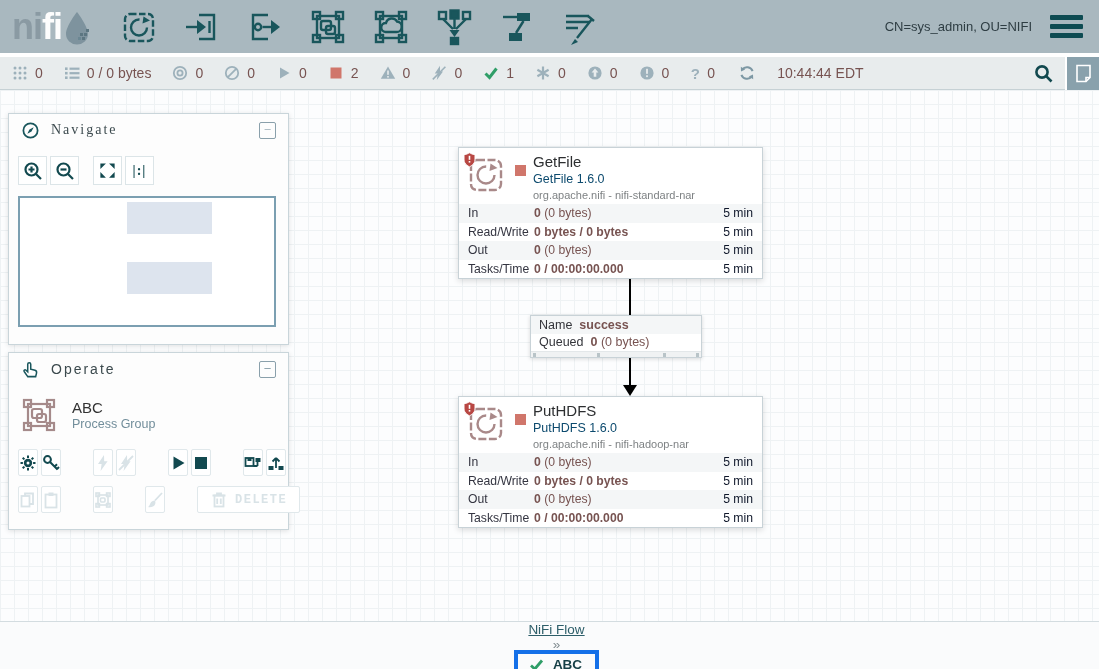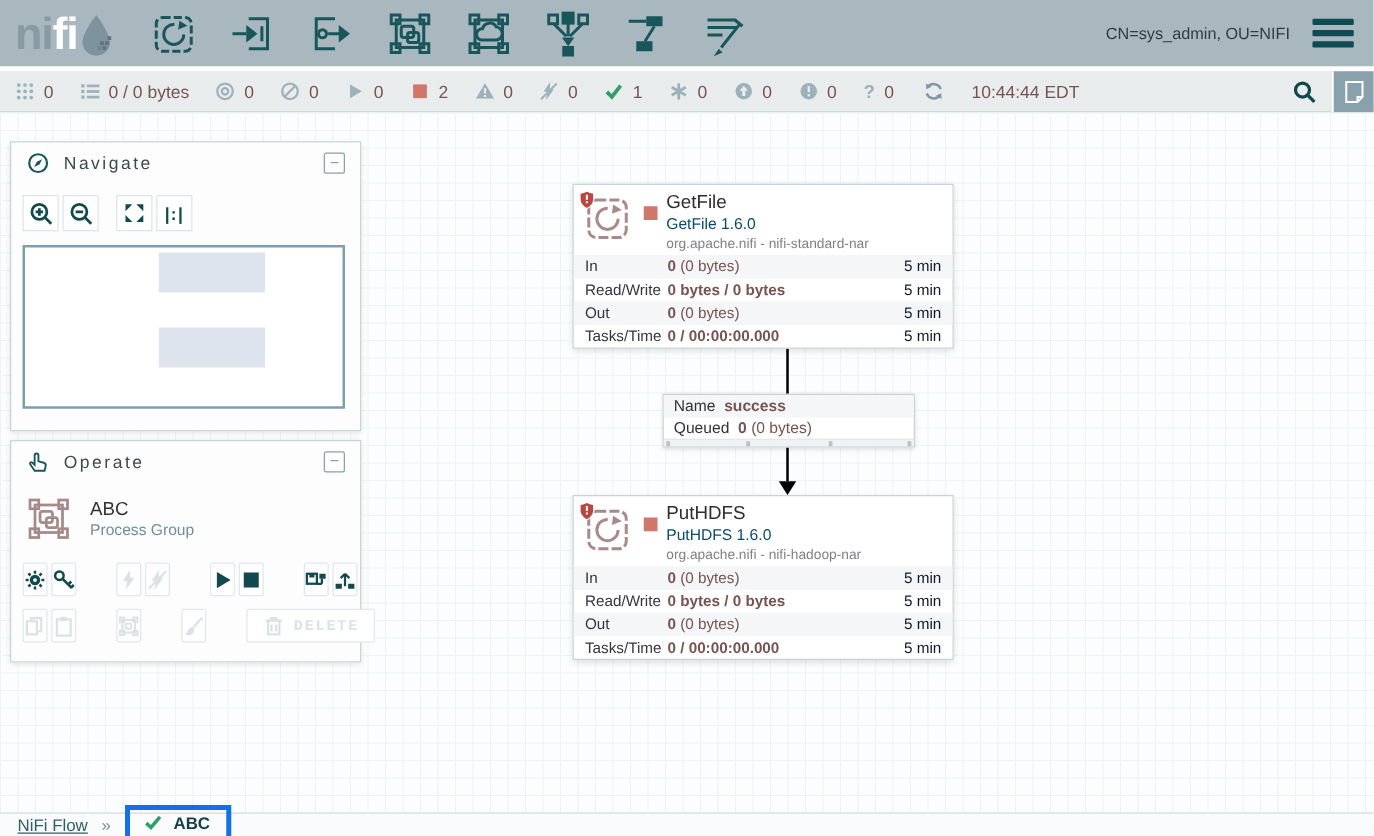--- a/index.html
+++ b/index.html
@@ -33,21 +33,21 @@
   .sb-notes { width:34px; height:33px; background:#89a1ac; border-left:2px solid #fff; display:flex; align-items:center; justify-content:center; cursor:pointer; }
 
   
   .canvas { position:absolute; top:90px; left:0; right:0; bottom:0;
     background-color:#fcfdfe;
     background-image:linear-gradient(#eef2f4 1px,transparent 1px),linear-gradient(90deg,#eef2f4 1px,transparent 1px);
     background-size:14px 14px; }
 
   
   .panel { position:absolute; left:8px; width:281px; background:#fdfdfd; border:1px solid #c9d5da; box-shadow:0 1px 5px rgba(0,0,0,.12); }
-  .panel-navigate { top:23px; height:232px; }
+  .panel-navigate { top:23px; height:232px;font-family:Liberation Serif, serif; }
   .panel-operate { top:262px; height:178px; }
   .panel-header { height:32px; display:flex; align-items:center; padding:0 12px 0 12px; gap:11px; }
   .panel-title { font-size:14px; color:#3c4a4e; letter-spacing:2px; }
   .collapse-btn { margin-left:auto; width:17px; height:17px; border:1px solid #8aa0ab; border-radius:2px; color:#8aa0ab; font-size:13px; line-height:14px; text-align:center; cursor:pointer; }
 
   .nav-buttons { display:flex; align-items:center; padding:10px 0 0 9px; }
   .nav-btn { width:29px; height:29px; background:#fff; border:1px solid #dce5e8; display:flex; align-items:center; justify-content:center; color:#12494f; cursor:pointer; margin-right:3px; }
   .nav-gap { width:11px; }
   .actual-size-label { font-size:14px; font-weight:bold; letter-spacing:1px; }
   .minimap { margin:11px 12px 0 9px; height:131px; border:2px solid #7b9fb1; background:#fff; position:relative; cursor:pointer; }
@@ -84,32 +84,32 @@
   .stat-row { display:flex; height:18.5px; align-items:center; font-size:12.2px; padding:0 9px; }
   .stat-row.odd { background:#f4f6f7; }
   .stat-label { width:66px; color:#343541; }
   .stat-value { color:#775351; }
   .stat-value b { font-weight:bold; }
   .stat-window { margin-left:auto; color:#0f172a; }
 
   
   .conn-line { position:absolute; left:629px; top:187px; width:2px; height:108px; background:#000; }
   .conn-arrow { position:absolute; left:623px; top:295px; width:0; height:0; border-left:7px solid transparent; border-right:7px solid transparent; border-top:11px solid #000; }
-  .conn-label { position:absolute; left:530px; top:225px; width:202px; background:#fff; border:1px solid #c8d2d7; box-shadow:0 1px 4px rgba(0,0,0,.15); font-size:12.5px; cursor:pointer; }
+  .conn-label { position:absolute; left:530px; top:225px; width:172px; background:#fff; border:1px solid #c8d2d7; box-shadow:0 1px 4px rgba(0,0,0,.15); font-size:12.5px; cursor:pointer; }
   .conn-row { display:flex; gap:7px; padding:0 8px; height:17.5px; align-items:center; }
   .conn-row.head { background:#f4f6f7; }
   .conn-key { color:#33343a; }
   .conn-val { color:#775351; font-weight:bold; }
   .conn-val-plain { color:#775351; }
   .conn-val-plain b { font-weight:bold; }
   .conn-scroll { height:6px; background:#f0f2f3; border-top:1px solid #e3e7e9; position:relative; }
   .conn-tick { position:absolute; top:1px; width:3px; height:4px; background:#b9c4c8; }
 
   
-  .footer { position:absolute; left:0; right:0; bottom:0; height:19px; background:#fafbfc; border-top:1px solid #d3dce0; display:flex; align-items:center; padding-left:14px; font-size:13.5px; }
+  .footer { position:absolute; left:0; right:0; bottom:0; height:48px; background:#fafbfc; border-top:1px solid #d3dce0; display:flex; align-items:center; padding-left:14px; font-size:13.5px;flex-direction:column; }
   .crumb-root { color:#2d5e69; text-decoration:underline; cursor:pointer; }
   .crumb-sep { margin:0 11px; color:#7f8a8f; }
   .crumb-current { display:flex; align-items:center; gap:9px; border:4px solid #1470e8; padding:3px 13px 3px 11px; font-weight:bold; color:#153f46; position:relative; top:-2px; cursor:pointer; background:transparent; }
 </style>
 </head>
 <body>
 
 <div class="page">
 
   <div class="app-header">

